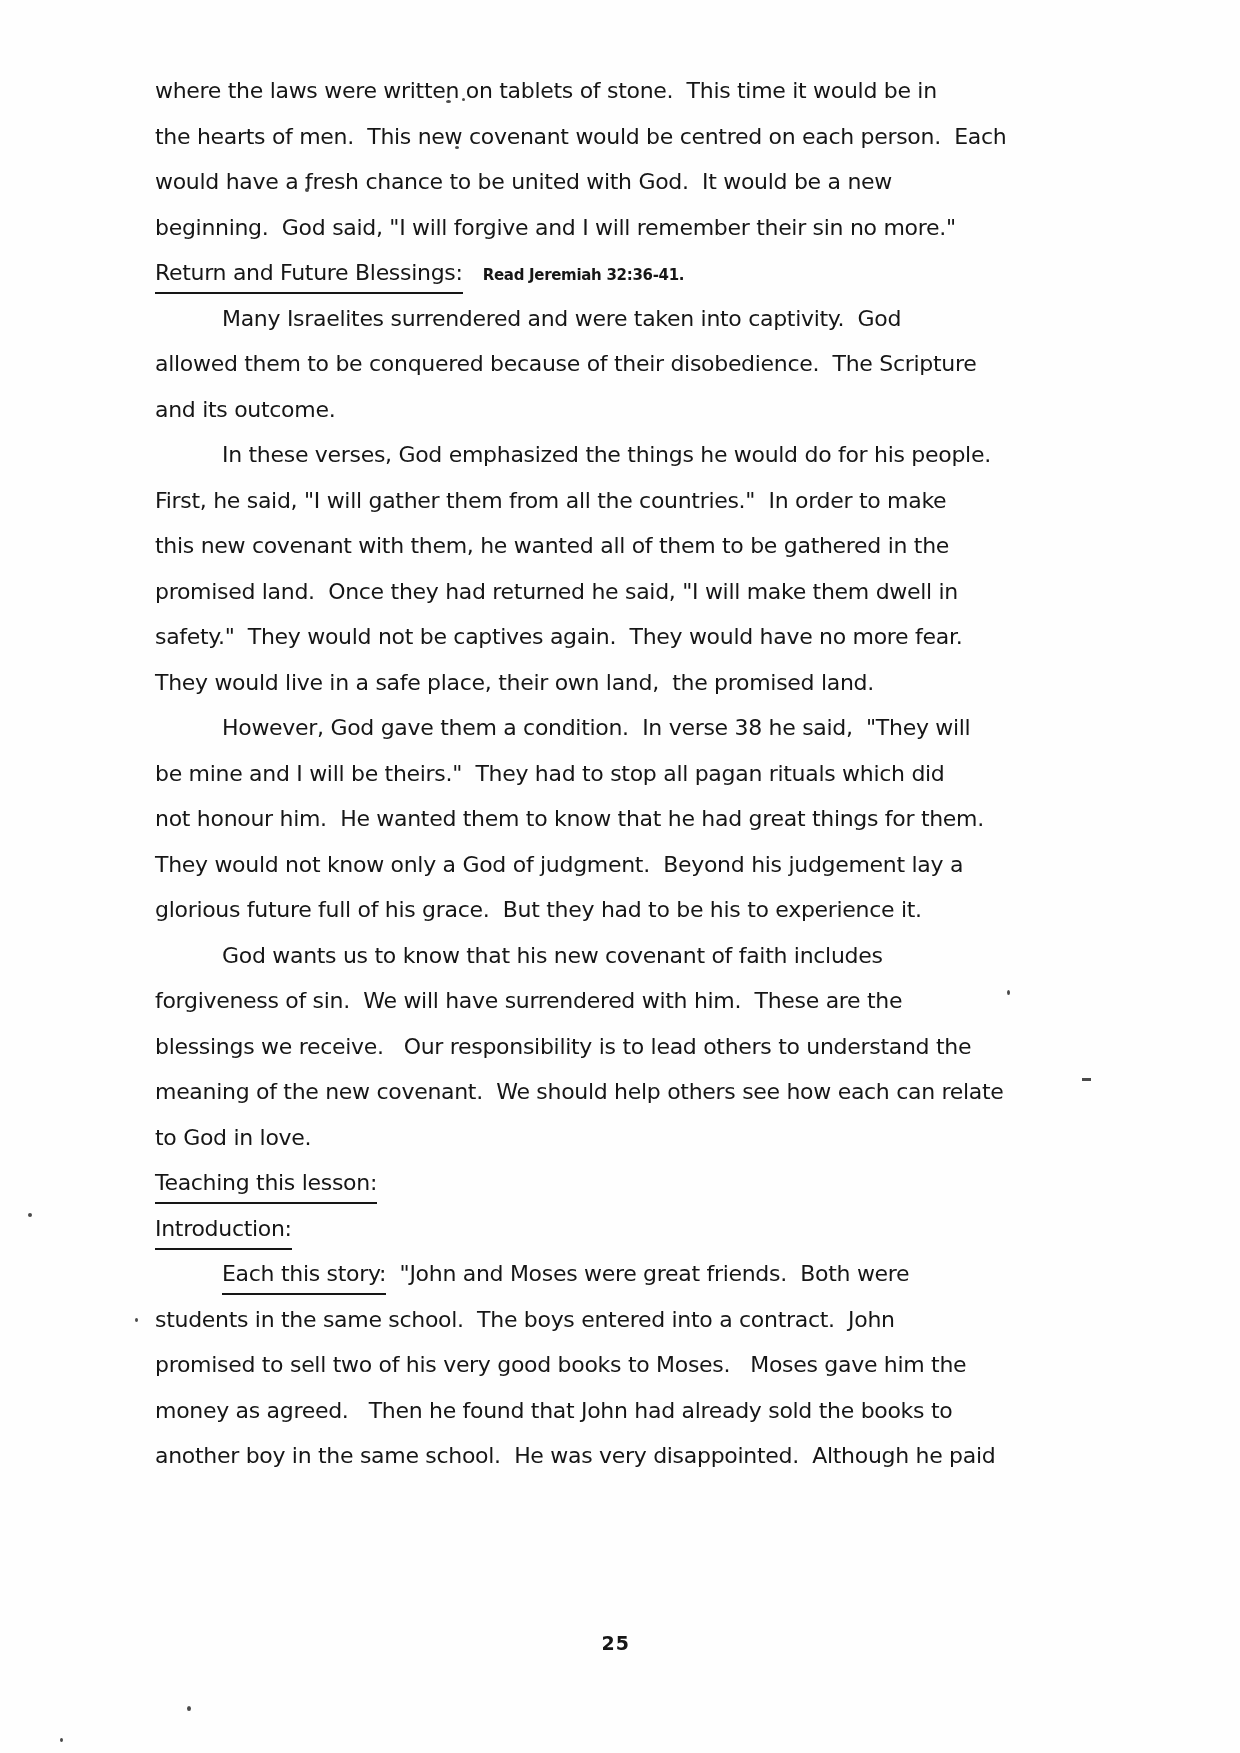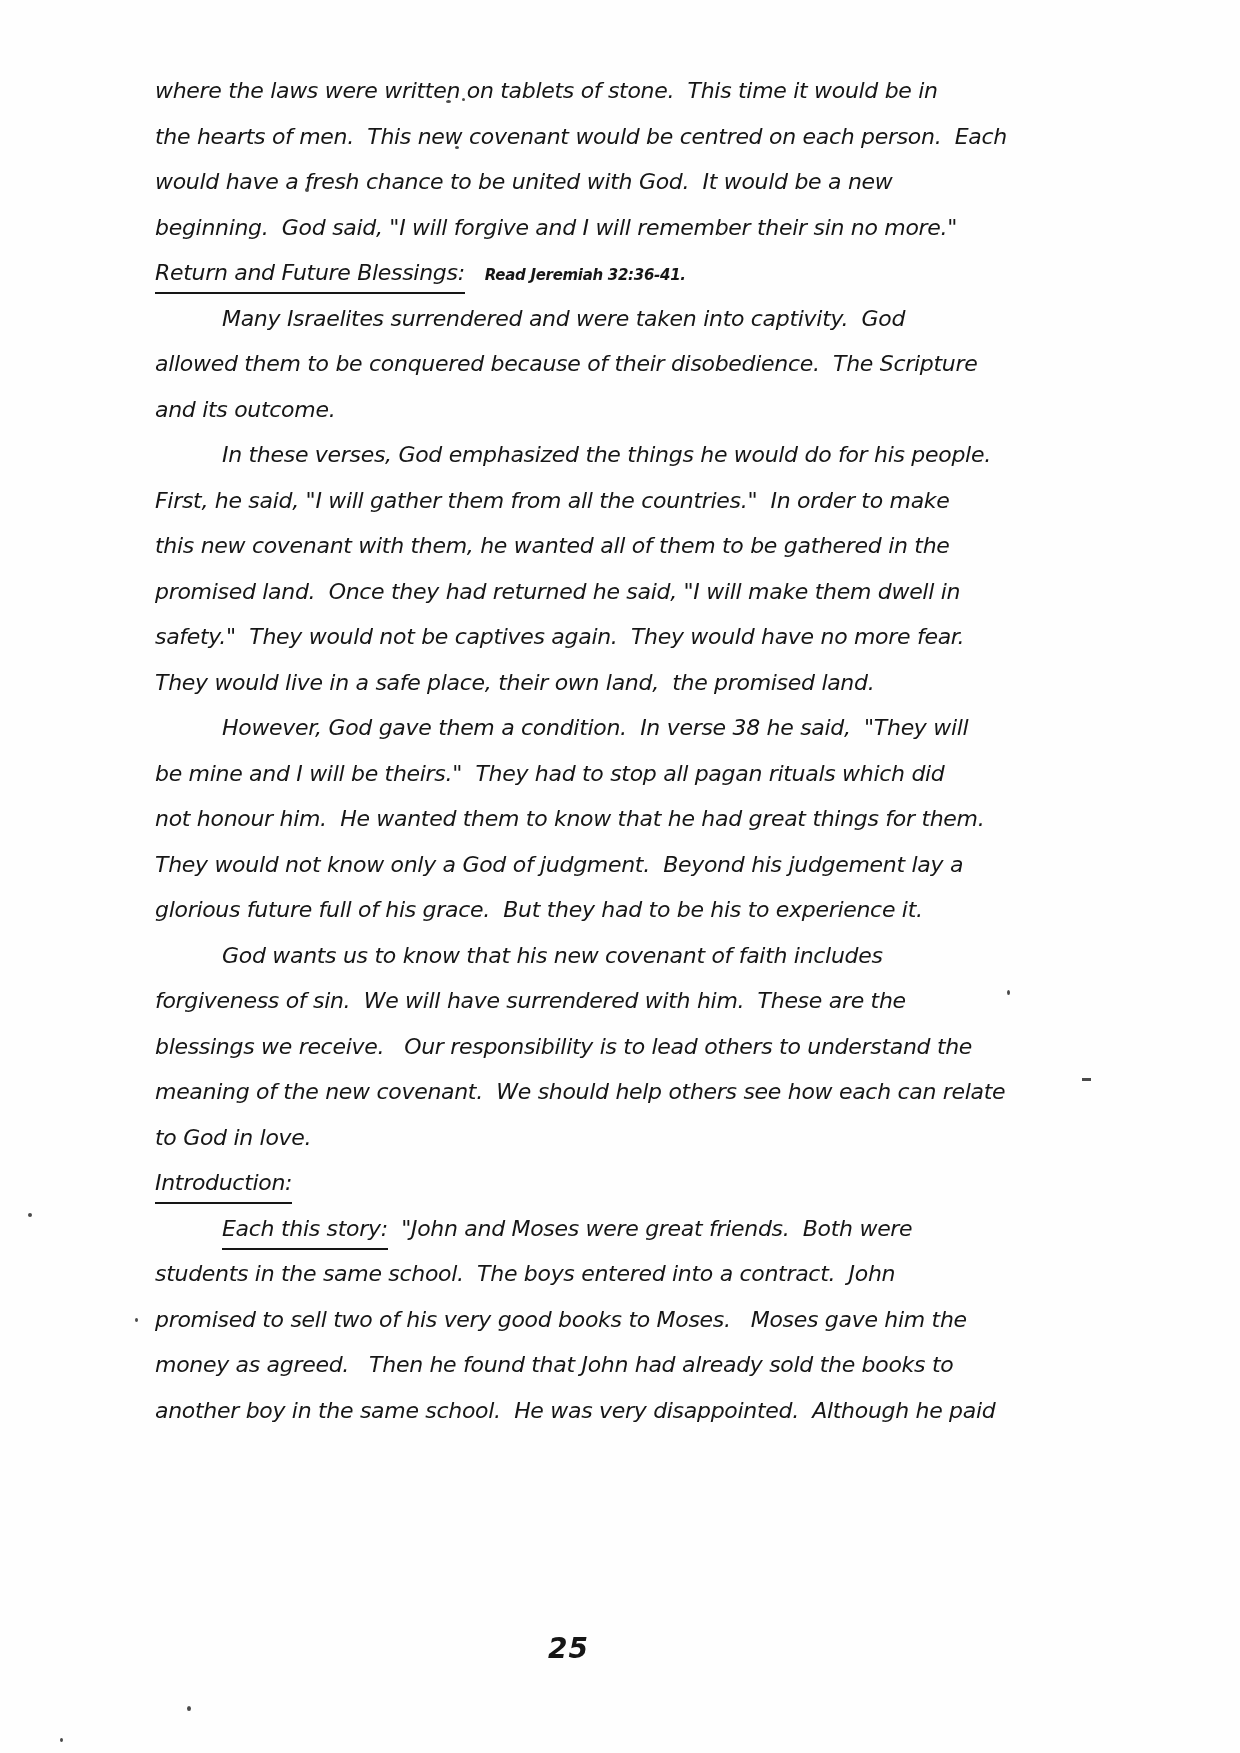--- a/index.html
+++ b/index.html
@@ -8,21 +8,20 @@
     background: #e8e8e8;
   }
   .page {
     position: relative;
     width: 1240px;
     height: 1753px;
     background: #fefefe;
     overflow: hidden;
     font-family: "DejaVu Sans", "Liberation Sans", sans-serif;
     color: #161616;
-    font-style: italic;
   }
   .text-block {
     position: absolute;
     left: 155px;
     top: 68px;
     width: 860px;
   }
   .line {
     height: 45.5px;
     line-height: 45.5px;
@@ -37,25 +36,25 @@
   .underline {
     border-bottom: 2.5px solid #161616;
     padding-bottom: 7px;
   }
   .ref {
     font-weight: bold;
     font-size: 15px;
   }
   .page-number {
     position: absolute;
-    left: 548px;
+    left: 570px;
     top: 1632px;
     width: 60px;
-    text-align: left;
-    font-size: 28px;
+    text-align: right;
+    font-size: 19px;
     font-weight: bold;
     letter-spacing: 1px;
   }
   .speck {
     position: absolute;
     background: #4a4a4a;
     border-radius: 50%;
   }
   .speck.dash { border-radius: 0; }
 </style>
@@ -82,20 +81,21 @@
       <div class="line indent"><span>However, God gave them a condition.  In verse 38 he said,  "They will</span></div>
       <div class="line"><span>be mine and I will be theirs."  They had to stop all pagan rituals which did</span></div>
       <div class="line"><span>not honour him.  He wanted them to know that he had great things for them.</span></div>
       <div class="line"><span>They would not know only a God of judgment.  Beyond his judgement lay a</span></div>
       <div class="line"><span>glorious future full of his grace.  But they had to be his to experience it.</span></div>
       <div class="line indent"><span>God wants us to know that his new covenant of faith includes</span></div>
       <div class="line"><span>forgiveness of sin.  We will have surrendered with him.  These are the</span></div>
       <div class="line"><span>blessings we receive.   Our responsibility is to lead others to understand the</span></div>
       <div class="line"><span>meaning of the new covenant.  We should help others see how each can relate</span></div>
       <div class="line"><span>to God in love.</span></div>
+      <div class="line"><span class="underline">Teaching this lesson:</span></div>
       <div class="line"><span class="underline">Introduction:</span></div>
       <div class="line indent"><span class="underline">Each this story:</span><span>  </span><span>"John and Moses were great friends.  Both were</span></div>
       <div class="line"><span>students in the same school.  The boys entered into a contract.  John</span></div>
       <div class="line"><span>promised to sell two of his very good books to Moses.   Moses gave him the</span></div>
       <div class="line"><span>money as agreed.   Then he found that John had already sold the books to</span></div>
       <div class="line"><span>another boy in the same school.  He was very disappointed.  Although he paid</span></div>
     </div>
 
   <div class="page-number">25</div>
 

